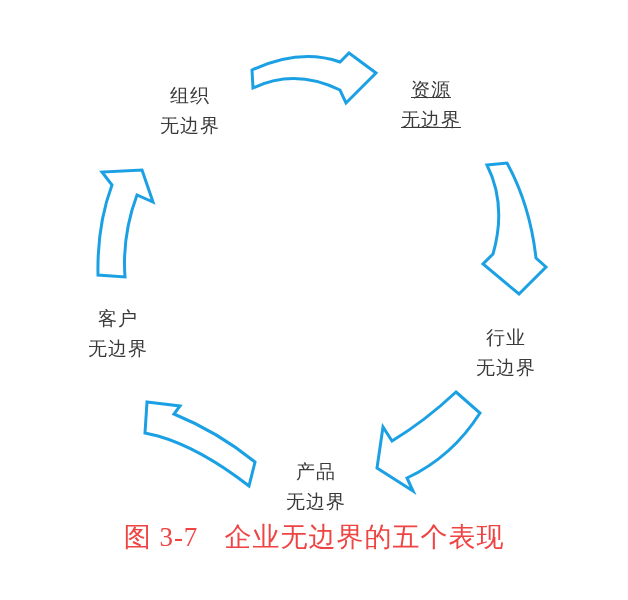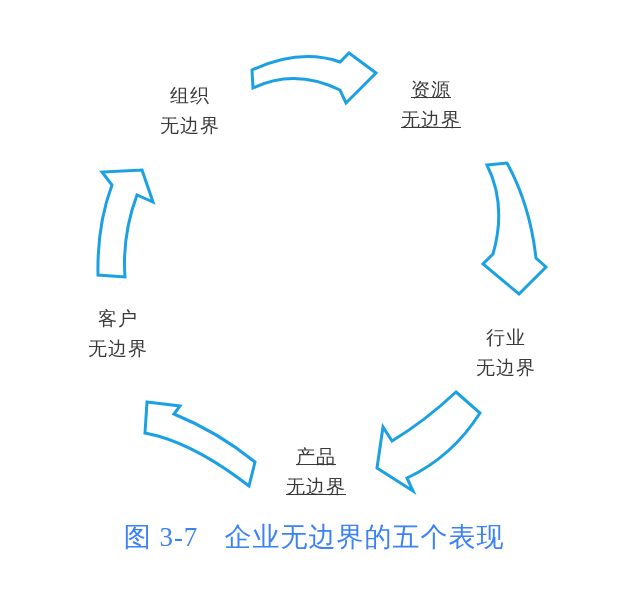--- a/index.html
+++ b/index.html
@@ -32,29 +32,29 @@
     text-align: center;
     color: #3a3a3a;
     font-size: 19px;
     line-height: 30px;
     letter-spacing: 1px;
   }
   .node span { display: block; }
   .node-organization { left: 120px; top: 81px; }
   .node-resources    { left: 361px; top: 75px; text-decoration: underline; }
   .node-industry     { left: 436px; top: 323px; }
-  .node-product      { left: 246px; top: 442px; text-decoration: underline; }
+  .node-product      { left: 246px; top: 457px; }
   .node-customer     { left: 48px;  top: 304px; }
   .caption {
     position: absolute;
     left: 0;
     right: 0;
     top: 521px;
     text-align: center;
-    color: #3b82f6;
+    color: #ef4444;
     font-size: 27px;
     line-height: 32px;
     letter-spacing: 1px;
   }
   .caption .caption-number { margin-right: 26px; }
 </style>
 </head>
 <body>
 
 <div class="canvas">

